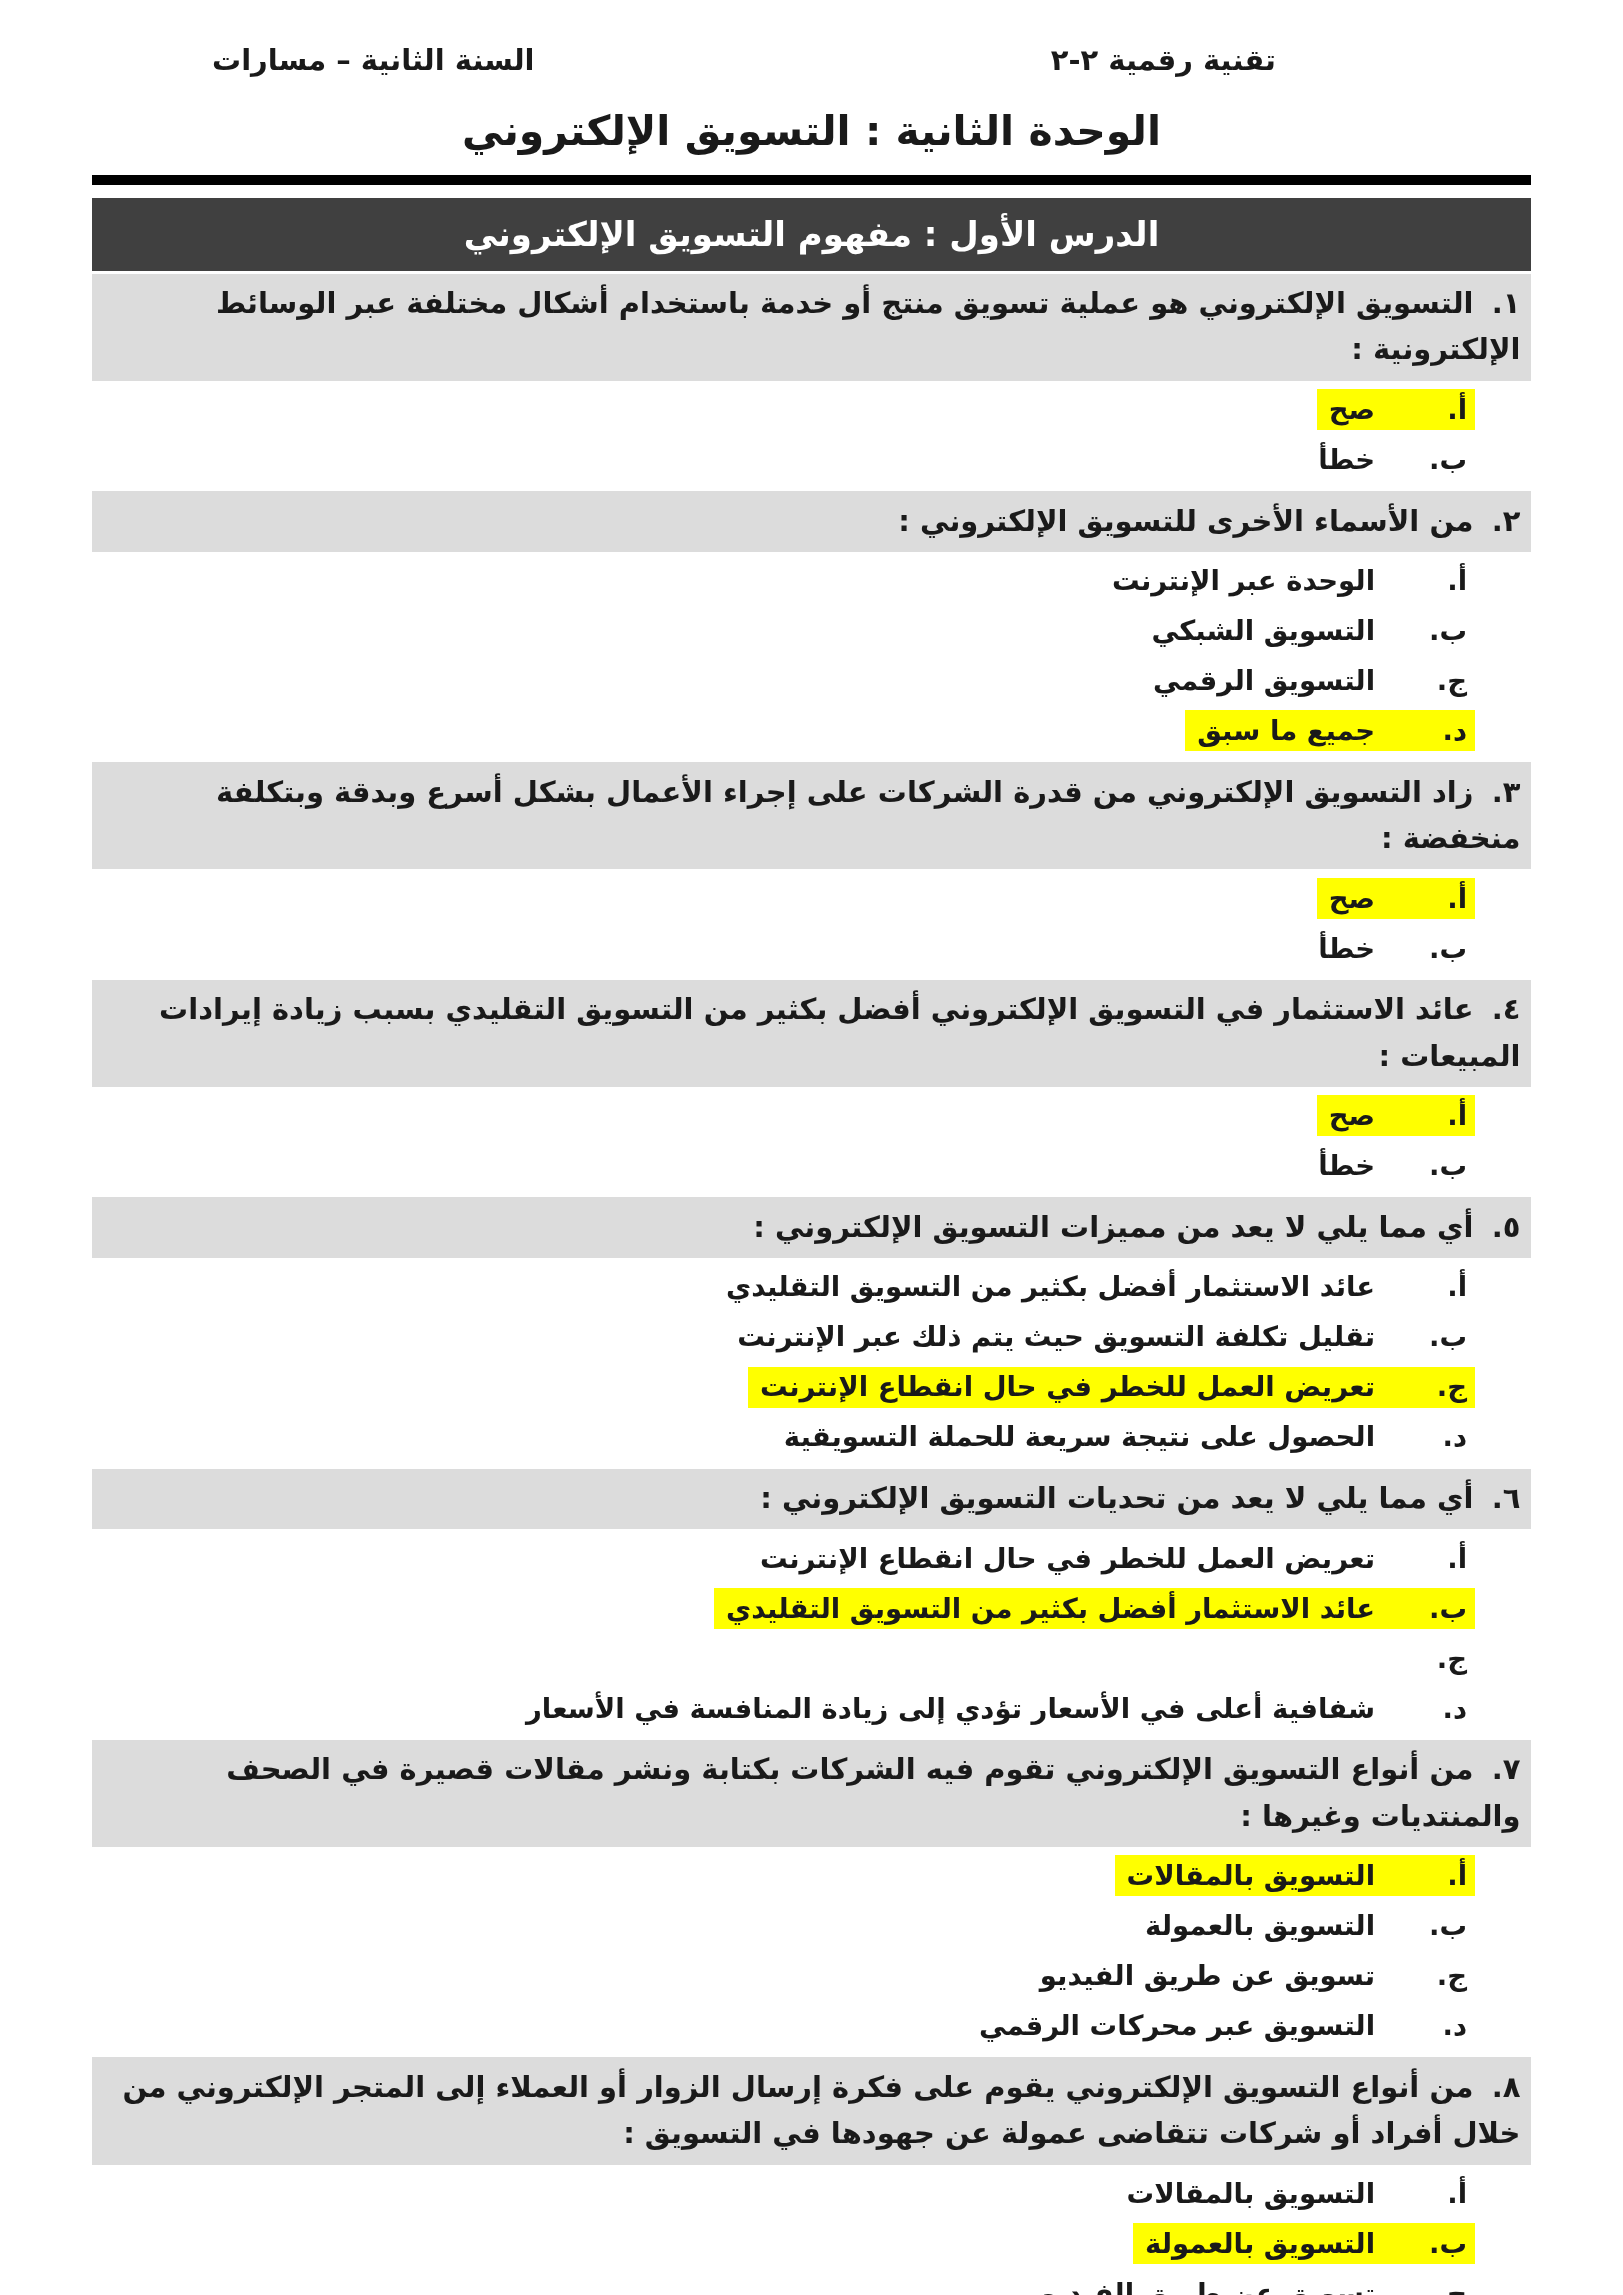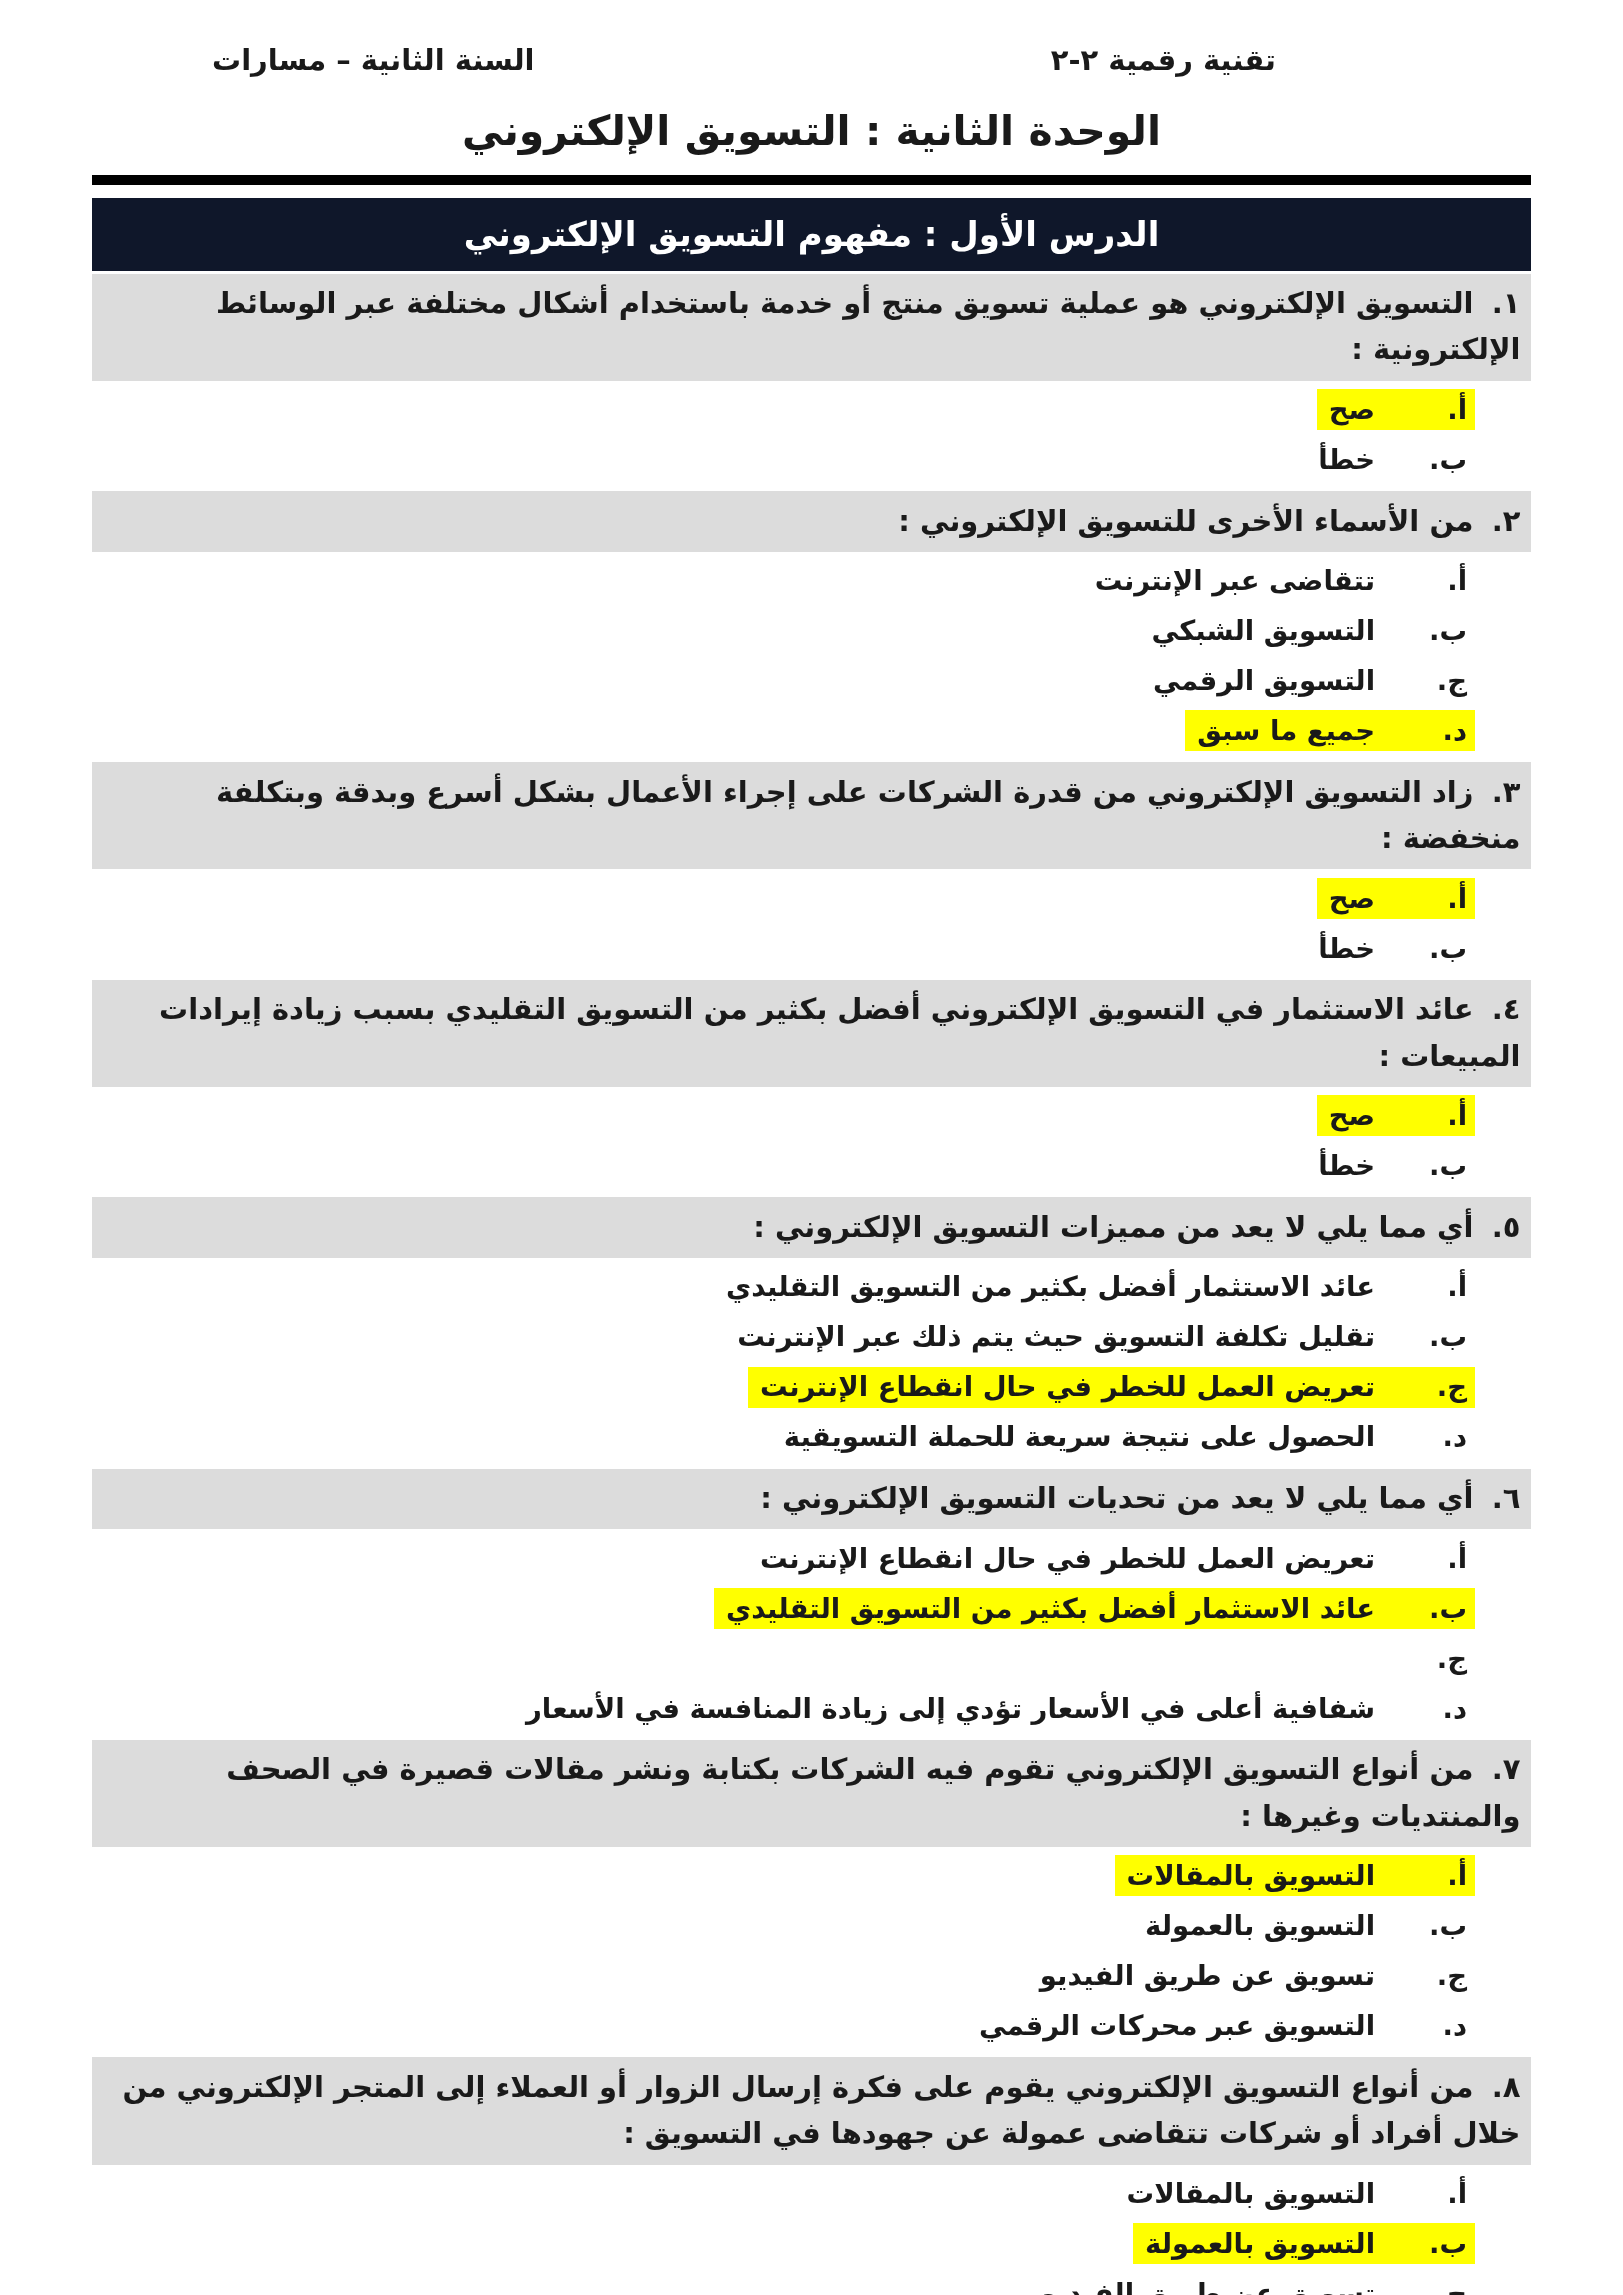--- a/index.html
+++ b/index.html
@@ -10,21 +10,21 @@
   }
   
   .hdr{padding:42px 92px 0 92px;}
   .hdr-row{display:flex;justify-content:space-between;font-size:29px;line-height:1.3;}
   .hdr-course{margin-right:255px;}
   .hdr-track{margin-left:120px;}
   .hdr-unit{text-align:center;font-size:41px;margin-top:27.5px;}
   .hdr-rule{height:10.5px;background:#000;margin-top:19.6px;}
   
   .banner{
-    margin:13px 92px 2.6px 92px;background:#0f172a;color:#fff;
+    margin:13px 92px 2.6px 92px;background:#404040;color:#fff;
     text-align:center;font-size:34px;padding:15.7px 0 17px 0;
   }
   
   .questions{padding:0 92px;}
   .q-bar{
     background:#dcdcdc;font-size:29px;line-height:1.6;
     padding:6.5px 10.5px 7.9px 15.7px;
   }
   .q-num{margin-left:18.3px;}
   .options{padding:3.9px 56px 6.5px 0;}
@@ -72,21 +72,21 @@
     </section>
 
     <section>
       <div class="q-bar">
         <span class="q-num">٢.</span><span>من الأسماء الأخرى للتسويق الإلكتروني :</span>
       </div>
       <div class="options">
         <div class="option">
           <span class="opt-inner">
               <span class="opt-marker">أ.</span>
-              <span>تتقاضى عبر الإنترنت</span>
+              <span>الوحدة عبر الإنترنت</span>
             </span>
         </div>
         <div class="option">
           <span class="opt-inner">
               <span class="opt-marker">ب.</span>
               <span>التسويق الشبكي</span>
             </span>
         </div>
         <div class="option">
           <span class="opt-inner">

